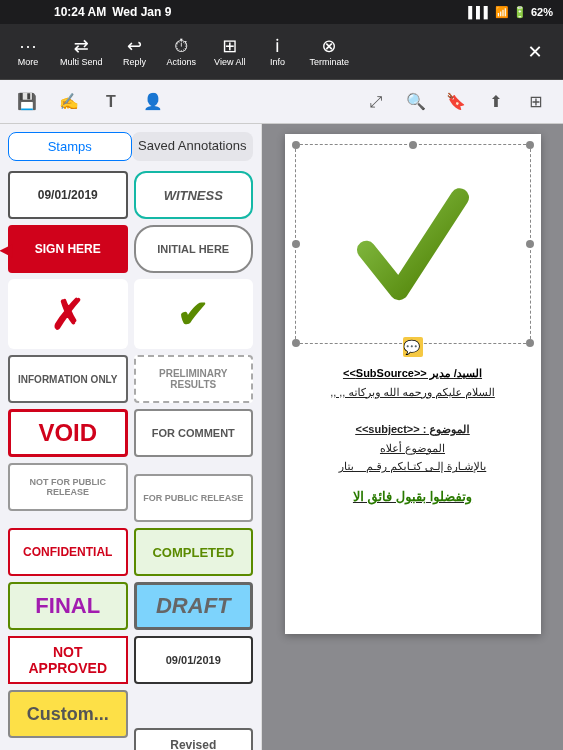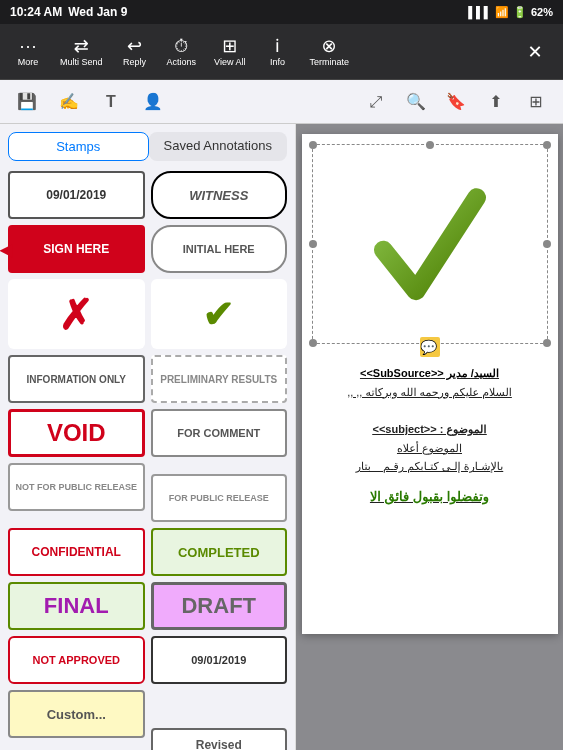--- a/index.html
+++ b/index.html
@@ -17,21 +17,21 @@
       height: 24px;
       background: #1c1c1e;
       display: flex;
       align-items: center;
       justify-content: space-between;
       padding: 0 10px;
       color: white;
       font-size: 12px;
       font-weight: 600;
     }
-    .status-bar-left { display: flex; gap: 6px; align-items: center; }
+    .status-bar-left { display: flex; gap: 6px; align-items: center; margin-left: 44px; }
     .status-bar-right { display: flex; gap: 4px; align-items: center; font-size: 11px; }
 
     
     .top-toolbar {
       height: 56px;
       background: #2c2c2e;
       display: flex;
       align-items: center;
       justify-content: space-between;
       padding: 0 6px;
@@ -86,21 +86,21 @@
 
     
     .main-area {
       display: flex;
       height: calc(750px - 24px - 56px - 44px);
       background: #f2f2f7;
     }
 
     
     .stamps-panel {
-      width: 296px;
+      width: 262px;
       background: #f2f2f7;
       display: flex;
       flex-direction: column;
       border-right: 1px solid #ddd;
       overflow: hidden;
     }
 
     .stamps-tabs {
       display: flex;
       padding: 8px 8px 4px 8px;
@@ -153,24 +153,24 @@
     .stamp-date {
       background: white;
       border: 2px solid #555;
       color: #333;
       font-size: 12px;
       font-weight: 600;
       border-radius: 4px;
     }
     .stamp-witness {
       background: white;
-      border: 2px solid #000000;
+      border: 2px solid #14b8a6;
       color: #555;
       font-style: italic;
-      border-radius: 20px;
+      border-radius: 12px;
     }
     .stamp-sign-here {
       background: #d0021b;
       color: white;
       border-radius: 4px;
       font-size: 12px;
     }
     .stamp-sign-here::before {
       content: '◀';
       position: absolute;
@@ -255,45 +255,46 @@
       border-radius: 4px;
     }
     .stamp-final {
       background: #e8f5e0;
       border: 2px solid #5a8a00;
       color: #a21caf;
       font-size: 22px;
       border-radius: 4px;
     }
     .stamp-draft {
-      background: #f0abfc;
+      background: #7dd3fc;
       border: 3px solid #666;
       color: #666;
       font-size: 22px;
       border-radius: 4px;
+      font-style: italic;
     }
     .stamp-not-approved {
       background: white;
       border: 2px solid #d0021b;
       color: #d0021b;
-      font-size: 11px;
-      border-radius: 6px;
+      font-size: 14px;
+      border-radius: 0;
     }
     .stamp-date2 {
       background: white;
       border: 2px solid #333;
       color: #333;
       font-size: 11px;
       border-radius: 4px;
     }
     .stamp-custom {
-      background: #fef9c3;
+      background: #fde047;
       border: 2px solid #888;
       color: #555;
-      font-size: 13px;
+      font-size: 18px;
       border-radius: 4px;
     }
     .stamp-revised {
       background: white;
       border: 2px solid #666;
       color: #555;
       font-size: 12px;
       border-radius: 4px;
       line-height: 1.3;
       flex-direction: column;

